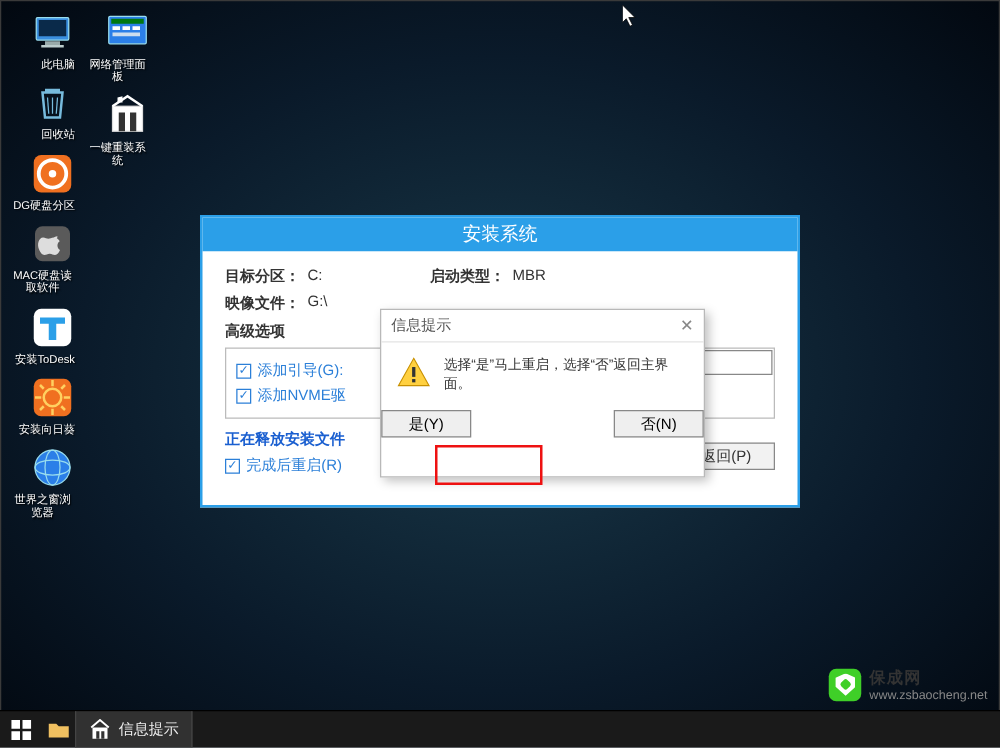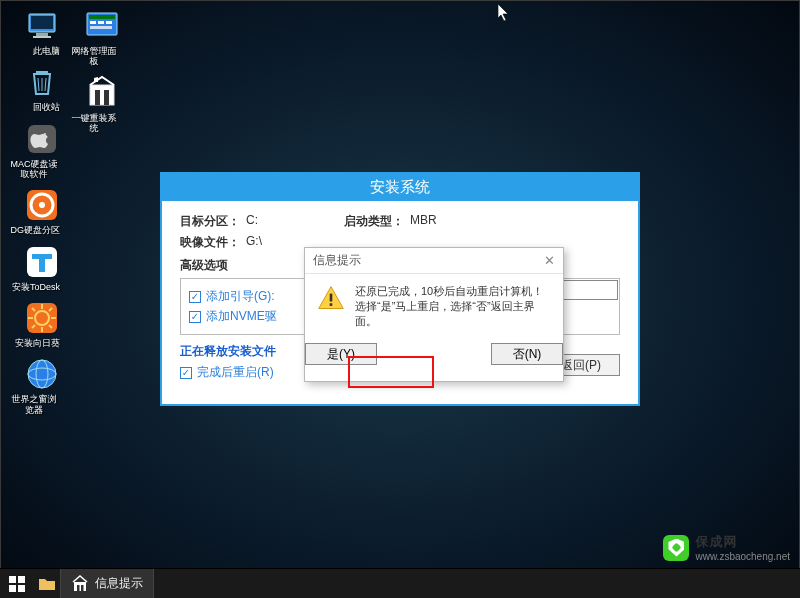--- a/index.html
+++ b/index.html
@@ -137,35 +137,35 @@
               <line x1="14" y1="14" x2="15" y2="27" stroke="#7bd"></line>
               <line x1="18" y1="14" x2="18" y2="27" stroke="#7bd"></line>
               <line x1="22" y1="14" x2="21" y2="27" stroke="#7bd"></line>
             </svg>
           </div>
         <div class="lbl">回收站</div>
       </div>
       <div class="di">
         <div class="ico">
             <svg viewBox="0 0 36 36">
-              <rect x="4" y="4" width="28" height="28" rx="6" fill="#5a5a5a"></rect>
-              <path d="M22 12c0 2-1.8 3.4-3.6 3.3 0-2.1 1.8-3.3 3.6-3.3zM24 23c-1 2.2-2.1 4-4 4-1.8 0-2.3-1-4.2-1-2 0-2.6 1-4.3 1-1.9 0-3.2-2-4.1-4-2.1-4.5-.4-10 3.1-10 1.7 0 2.9 1 4.2 1 1.2 0 2.7-1.1 4.5-1 2.3.1 3.9 1.5 4.6 3-2.6 1.5-2.3 5.6.2 7z" fill="#ddd"></path>
-            </svg>
-          </div>
-        <div class="lbl">MAC硬盘读取软件</div>
-      </div>
-      <div class="di">
-        <div class="ico">
-            <svg viewBox="0 0 36 36">
               <rect x="3" y="3" width="30" height="30" rx="6" fill="#f07020"></rect>
               <ellipse cx="18" cy="18" rx="11" ry="11" fill="none" stroke="#fff" stroke-width="3"></ellipse>
               <circle cx="18" cy="18" r="3" fill="#fff"></circle>
             </svg>
           </div>
         <div class="lbl">DG硬盘分区</div>
+      </div>
+      <div class="di">
+        <div class="ico">
+            <svg viewBox="0 0 36 36">
+              <rect x="4" y="4" width="28" height="28" rx="6" fill="#5a5a5a"></rect>
+              <path d="M22 12c0 2-1.8 3.4-3.6 3.3 0-2.1 1.8-3.3 3.6-3.3zM24 23c-1 2.2-2.1 4-4 4-1.8 0-2.3-1-4.2-1-2 0-2.6 1-4.3 1-1.9 0-3.2-2-4.1-4-2.1-4.5-.4-10 3.1-10 1.7 0 2.9 1 4.2 1 1.2 0 2.7-1.1 4.5-1 2.3.1 3.9 1.5 4.6 3-2.6 1.5-2.3 5.6.2 7z" fill="#ddd"></path>
+            </svg>
+          </div>
+        <div class="lbl">MAC硬盘读取软件</div>
       </div>
       <div class="di">
         <div class="ico">
             <svg viewBox="0 0 36 36">
               <rect x="3" y="3" width="30" height="30" rx="6" fill="#fff"></rect>
               <path d="M8 10 h20 v5 h-7 v13 h-6 v-13 h-7 z" fill="#2b9fe8"></path>
             </svg>
           </div>
         <div class="lbl">安装ToDesk</div>
       </div>
@@ -277,21 +277,20 @@
     <span>信息提示</span>
     <span class="x">✕</span>
   </div>
   <div class="dbody">
     <svg class="warnicon" viewBox="0 0 32 32">
         <path d="M16 3 L30 28 L2 28 Z" fill="#ffd040" stroke="#c89000" stroke-width="1"></path>
         <rect x="14.5" y="11" width="3" height="9" fill="#333"></rect>
         <rect x="14.5" y="22" width="3" height="3" fill="#333"></rect>
       </svg>
     <div>
-      <div>还原已完成，10秒后自动重启计算机！</div>
       <div>选择“是”马上重启，选择“否”返回主界面。</div>
     </div>
   </div>
   <div class="dbtns">
     <div class="dbtn">
         <span>是(Y)</span>
       </div>
     <div class="dbtn">
         <span>否(N)</span>
       </div>

